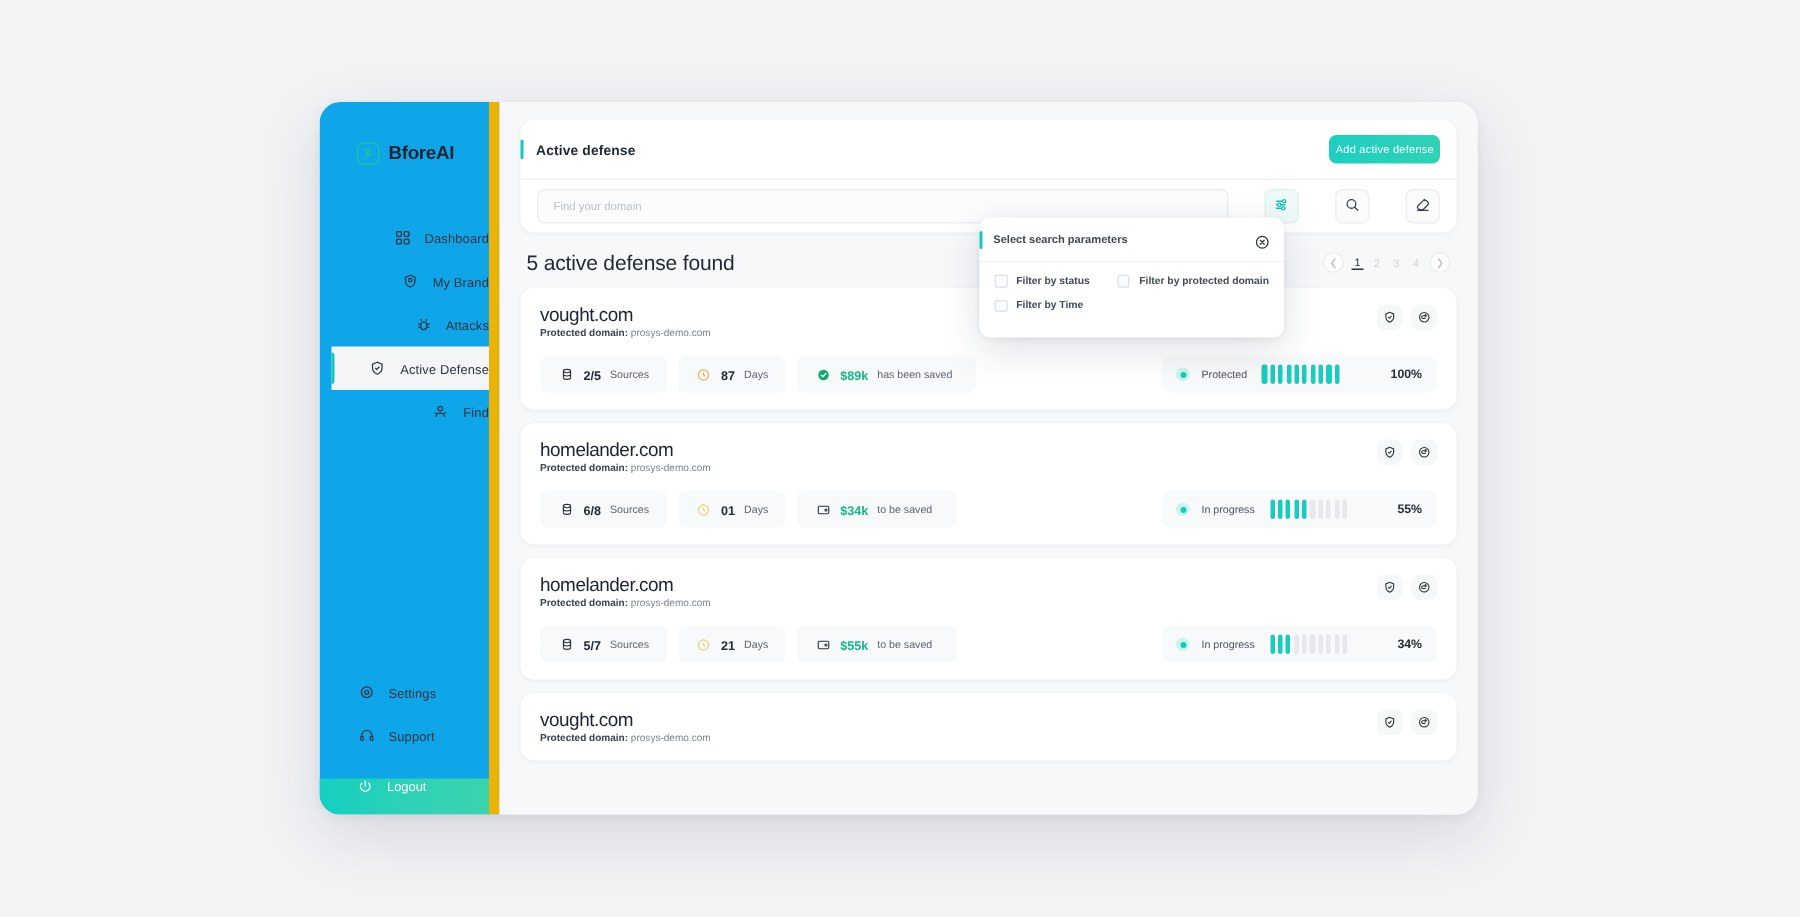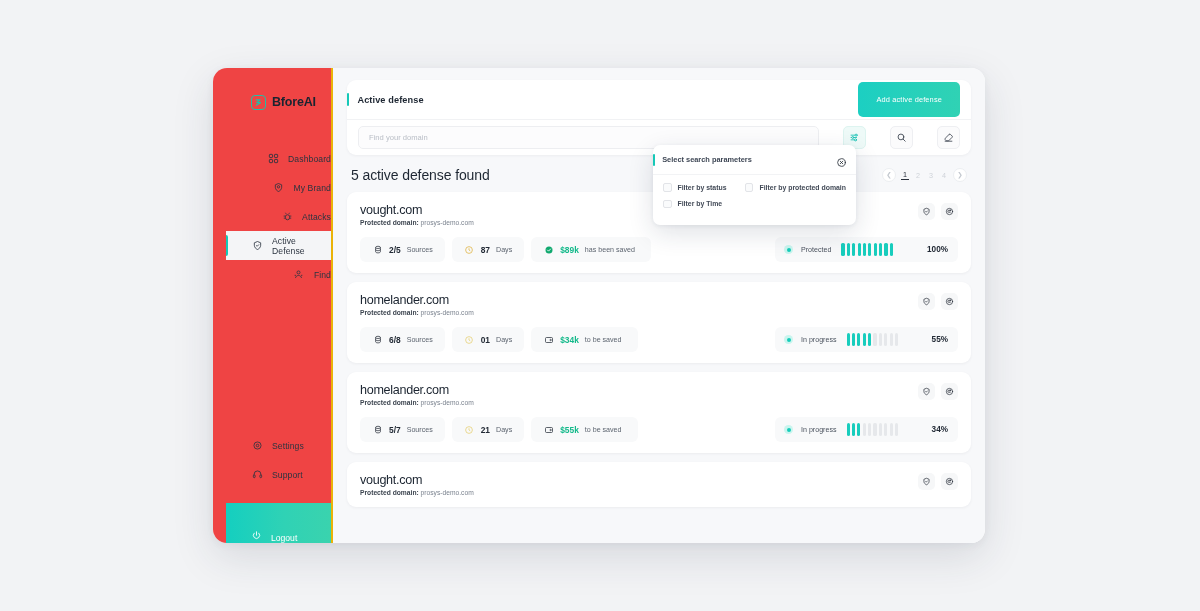--- a/index.html
+++ b/index.html
@@ -17,26 +17,25 @@
     border-radius: 14px;
     background: #ffffff;
     box-shadow: 0 14px 42px rgba(40,50,70,.13), 0 2px 8px rgba(40,50,70,.06);
     display: flex;
     overflow: hidden;
   }
 
   
   .sidebar {
     width: 120px;
-    background: #ef4444;
+    background: #0ea5e9;
     display: flex;
     flex-direction: column;
     position: relative;
-    border-right: 2px solid #eab308;
-    padding-left: 13px;
+    border-right: 7px solid #eab308;
   }
   .logo-row {
     display: flex; align-items: center; gap: 6px;
     padding: 18px 0 0 25px;
     height: 50px;
   }
   .logo-mark {
     width: 15px; height: 15px;
     border: 1.6px solid #1fbfa8;
     border-radius: 4px;
@@ -66,23 +65,23 @@
   }
   .nav-item.active::before {
     content:""; position: absolute; left: 0; top: 4px; bottom: 4px;
     width: 2.4px; background: #16c8b7; border-radius: 0 3px 3px 0;
   }
 
   .nav-spacer { flex: 1 1 auto; }
   .nav-bottom { display: flex; flex-direction: column; margin-bottom: 14px; }
 
   .logout {
-    height: 40px;
+    height: 24px;
     background: linear-gradient(90deg,#14cfc0 0%, #2fd2b5 55%, #3ad3ae 100%);
-    display: flex; align-items: flex-end; gap: 9px;
+    display: flex; align-items: flex-start; gap: 9px;
     padding-left: 25px;
     color: #ffffff;
     font-size: 8.6px;
     cursor: pointer;
   }
   .logout .nv-ico svg { stroke: #ffffff; }
 
   
   .main {
     flex: 1 1 auto;
@@ -109,21 +108,21 @@
     padding: 0 11px 0 0;
     border-bottom: 1px solid #f1f2f4;
   }
   .title-wrap { display: flex; align-items: center; gap: 8px; padding-left: 0; }
   .title-bar { width: 2.4px; height: 13px; background: #16c8b7; border-radius: 2px; }
   .page-title { font-size: 9.2px; font-weight: 700; color: #1e2733; letter-spacing: .1px; }
   .spacer { flex: 1 1 auto; }
   .btn-primary {
     background: linear-gradient(90deg,#1ccfc2,#30d2b4);
     color: #fff; border: none;
-    height: 35px; padding: 0 18px;
+    height: 19px; padding: 0 4px;
     border-radius: 5px;
     font-size: 7.4px; font-family: inherit;
     cursor: pointer; letter-spacing: .15px;
   }
 
   .search-row {
     height: 35px;
     display: flex; align-items: center; gap: 24px;
     padding: 0 11px 0 11px;
   }

